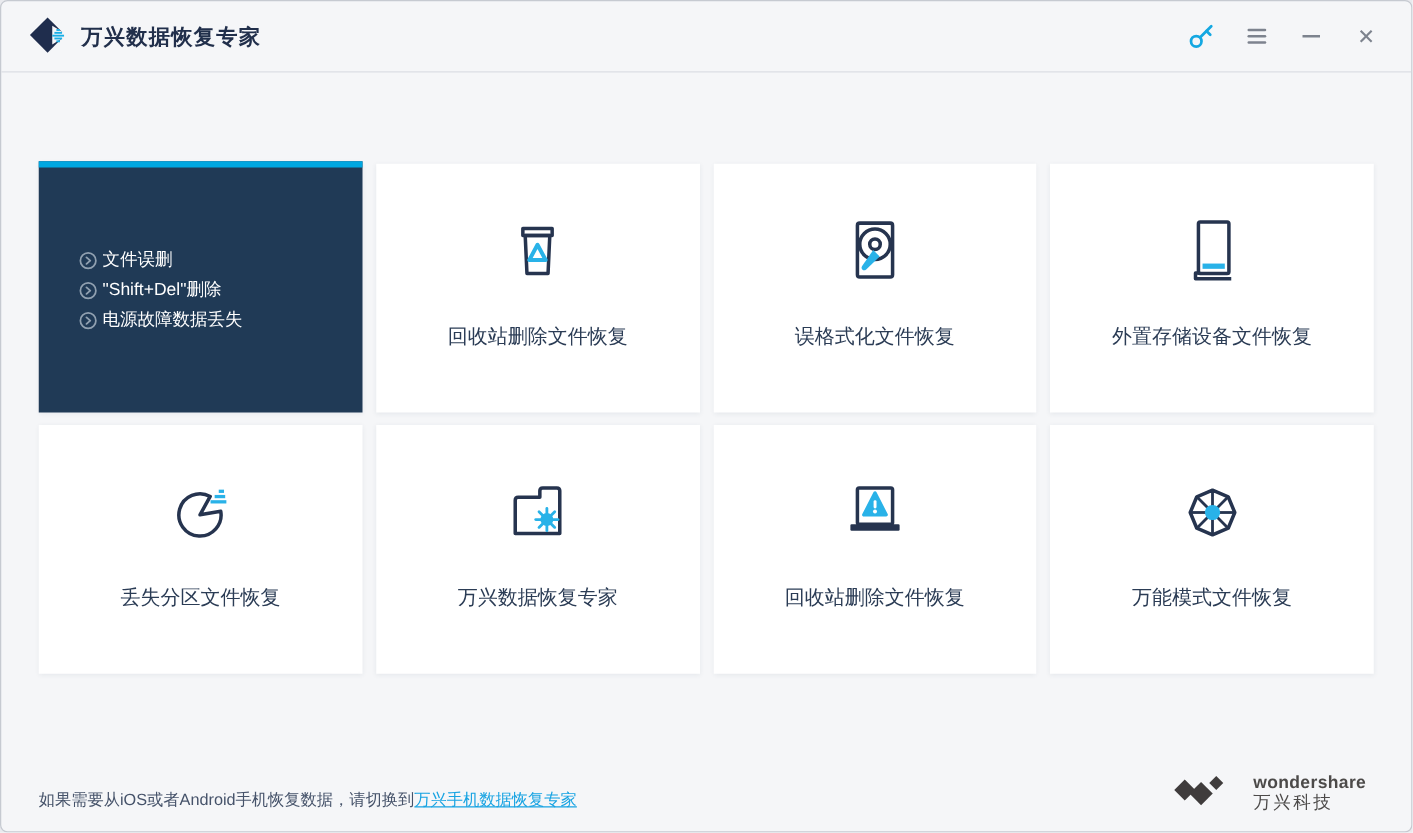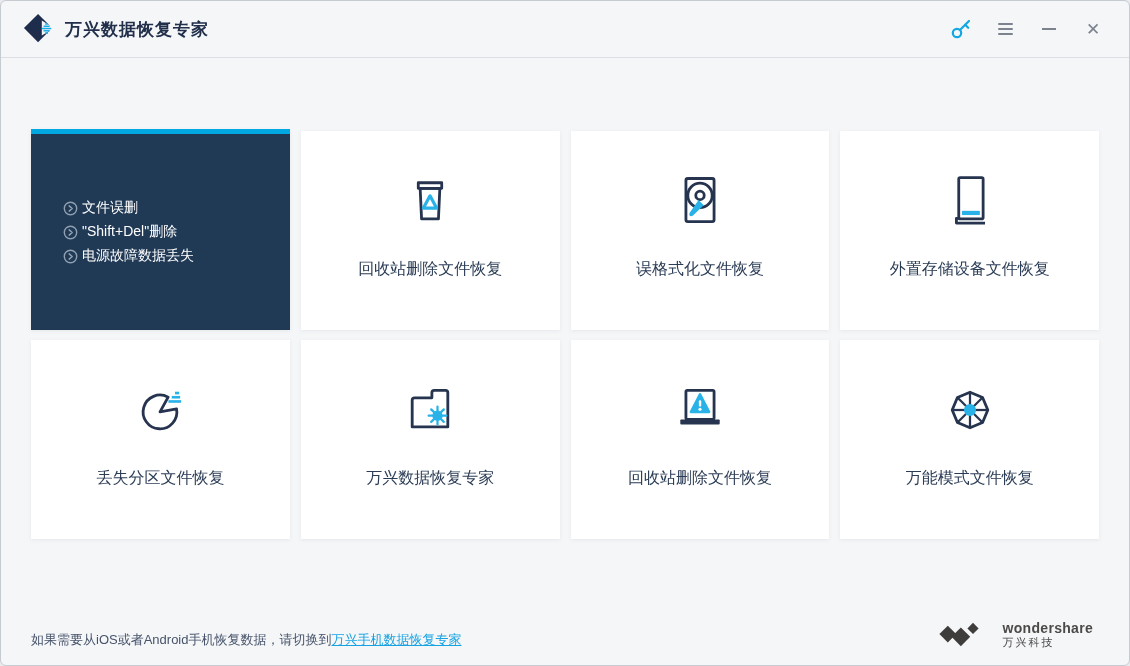--- a/index.html
+++ b/index.html
@@ -75,21 +75,21 @@
   
   .footer{
     position:absolute;left:30px;right:36px;bottom:16px;
     display:flex;align-items:flex-end;justify-content:space-between;
   }
   .footer-note{font-size:13px;color:#46536a;}
   .footer-note a{color:#17a3e2;text-decoration:underline;cursor:pointer;}
   .brand{display:flex;align-items:center;gap:23px;margin-top:16px;}
   .brand-text{display:flex;flex-direction:column;line-height:1.15;}
   .brand-name{font-size:14px;font-weight:bold;color:#4c4a49;letter-spacing:.3px;}
-  .brand-sub{font-size:11px;color:#4c4a49;letter-spacing:2px;}
+  .brand-sub{font-size:14px;color:#4c4a49;letter-spacing:2px;}
   svg{display:block;}
 </style>
 </head>
 <body>
 
 <div class="window">
 
   <div class="titlebar">
     <span class="app-logo">
       <svg width="32" height="32" viewBox="0 0 34 34">

